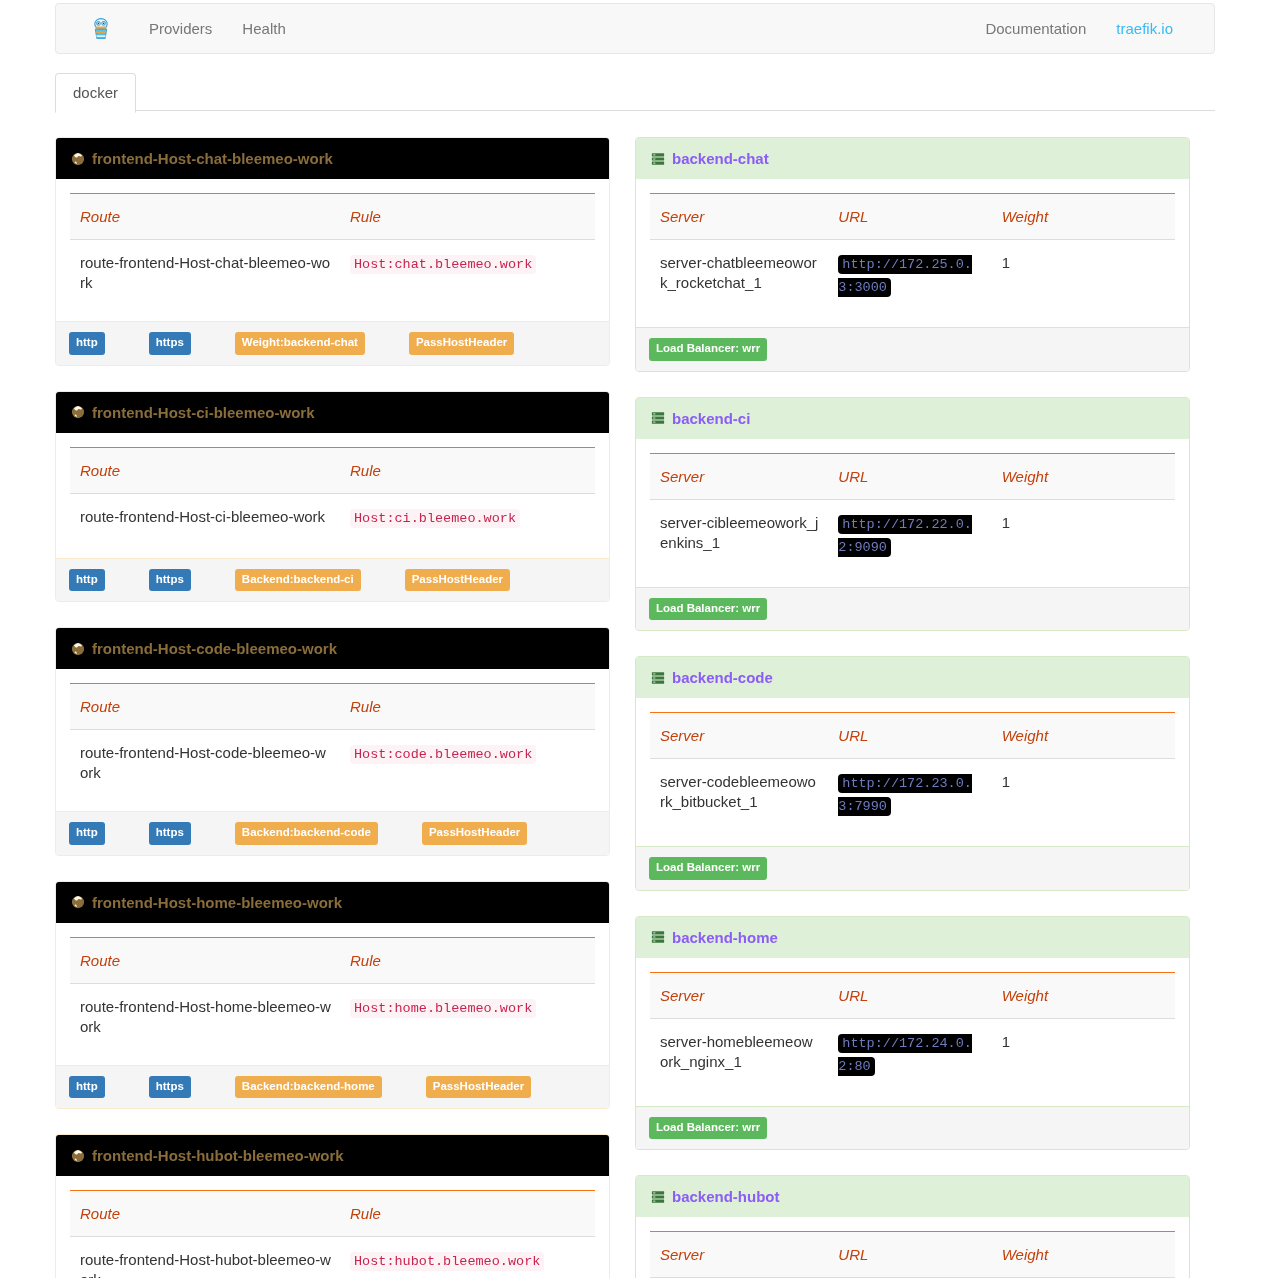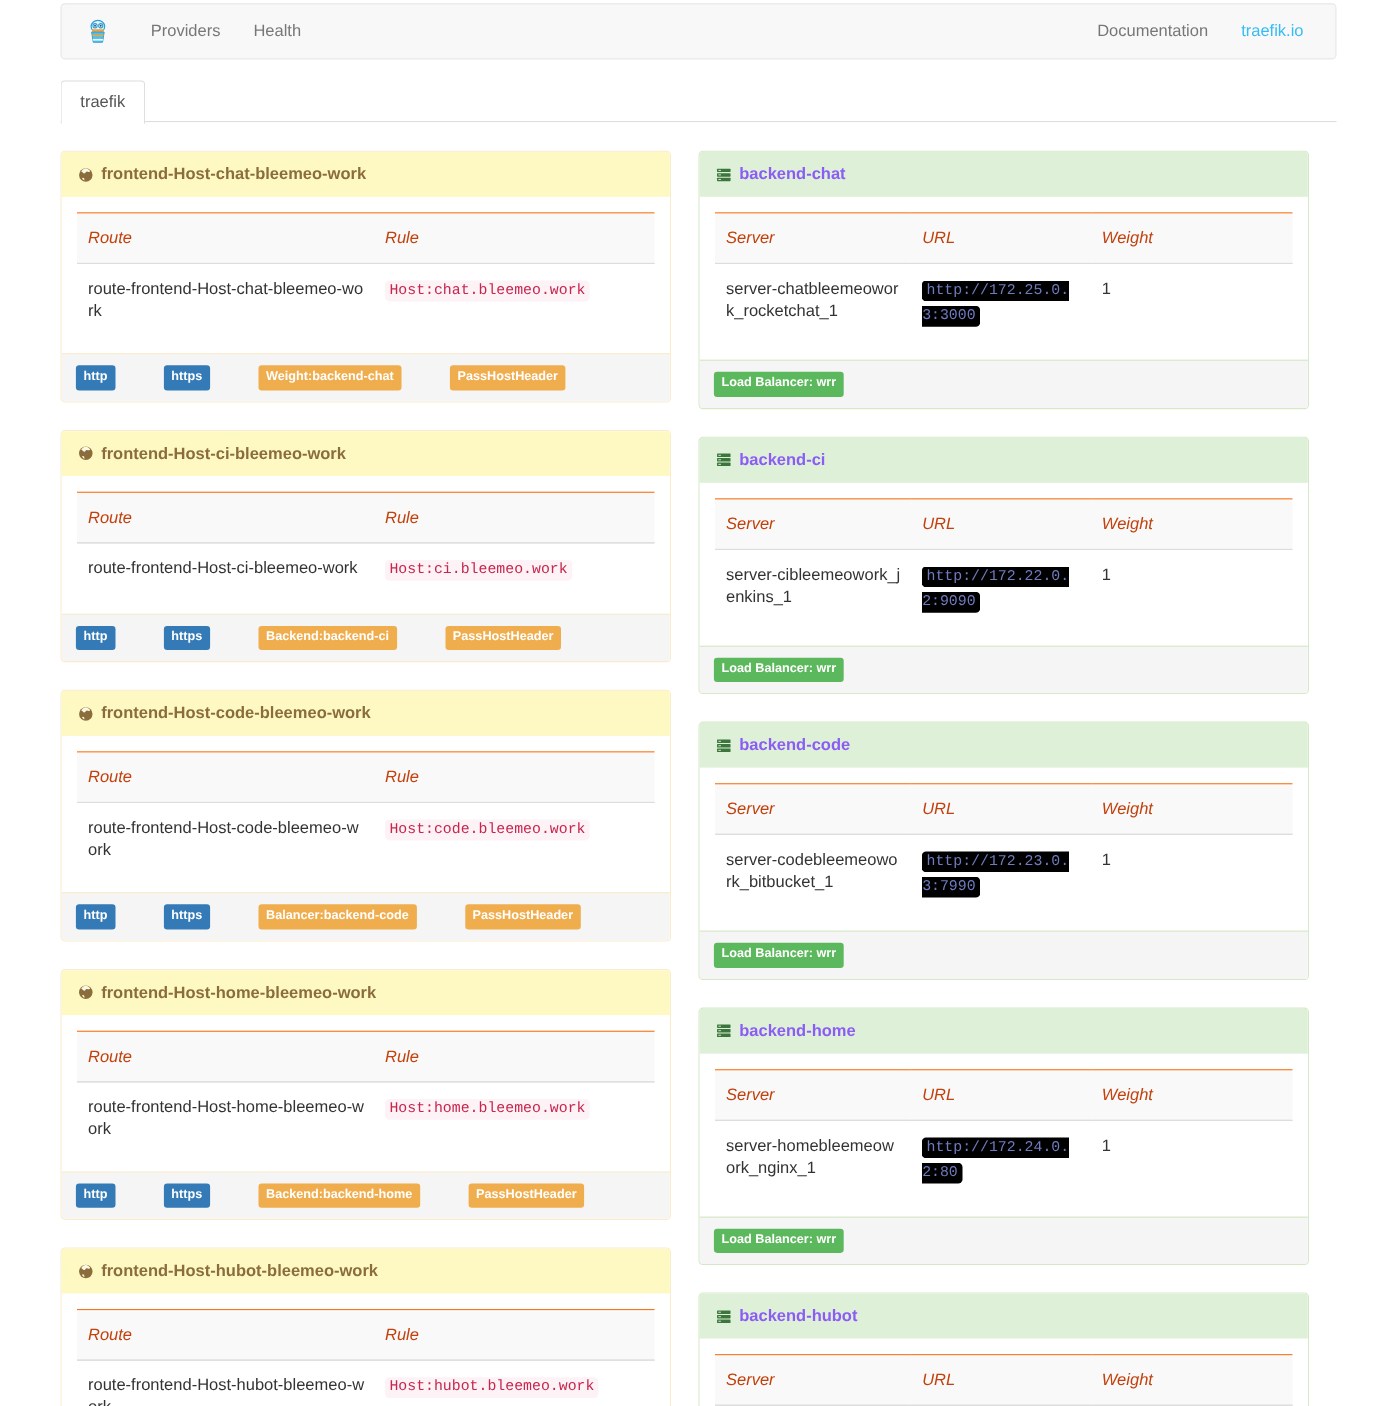--- a/index.html
+++ b/index.html
@@ -15,21 +15,21 @@
 
   
   .navbar {
     margin: 3px 55px 0 55px;
     height: 51px;
     background: #f8f8f8;
     border: 1px solid #e7e7e7;
     border-radius: 4px;
     display: flex;
     align-items: center;
-    padding: 0 14px;
+    padding: 0 26px;
   }
   .brand {
     width: 38px; height: 36px;
     display: flex; align-items: center; justify-content: center;
     margin-right: 14px;
   }
   .nav-links { display: flex; align-items: center; }
   .nav-link {
     font-size: 15px;
     color: #777;
@@ -85,21 +85,21 @@
   .panel-frontend { border-color: #faebcc; }
   .panel-backend  { border-color: #d6e9c6; }
 
   .panel-heading {
     padding: 12px 15px;
     font-size: 15px;
     font-weight: bold;
     display: flex;
     align-items: center;
   }
-  .panel-frontend > .panel-heading { background: #fef9c3; color: #8a6d3b; }
+  .panel-frontend > .panel-heading { background: #000000; color: #8a6d3b; }
   .panel-backend  > .panel-heading { background: #dff0d8; color: #8b5cf6; }
   .panel-heading .hicon { margin-right: 7px; display: inline-flex; align-items: center; }
 
   .panel-body { padding: 14px 14px 0 14px; background: #fff; }
 
   table.tbl { width: 100%; border-collapse: collapse; }
   table.tbl thead th {
     text-align: left;
     font-style: italic;
     font-weight: normal;
@@ -187,21 +187,21 @@
       <a class="nav-link">Providers</a>
       <a class="nav-link">Health</a>
     </div>
     <div class="nav-right">
       <a class="nav-link">Documentation</a>
       <a class="nav-link brandlink">traefik.io</a>
     </div>
   </div>
 
   <div class="tabs-wrap">
-    <div class="tab">traefik</div>
+    <div class="tab">docker</div>
   </div>
 
   <div class="columns">
 
     <div class="col">
 
       <div class="panel panel-frontend">
         <div class="panel-heading">
           <span class="hicon">
             <svg width="14" height="14" viewBox="0 0 16 16">
@@ -295,21 +295,21 @@
               <tr>
                 <td>route-frontend-Host-code-bleemeo-work</td>
                 <td><code class="code">Host:code.bleemeo.work</code></td>
               </tr>
             </tbody>
           </table>
         </div>
         <div class="panel-footer">
           <span class="label label-primary">http</span>
           <span class="label label-primary">https</span>
-          <span class="label label-warning">Balancer:backend-code</span>
+          <span class="label label-warning">Backend:backend-code</span>
           <span class="label label-warning">PassHostHeader</span>
         </div>
       </div>
 
       <div class="panel panel-frontend">
         <div class="panel-heading">
           <span class="hicon">
             <svg width="14" height="14" viewBox="0 0 16 16">
                 <circle cx="8" cy="8" r="7" fill="#8a6d3b"></circle>
                 <path d="M3.2 4.2c1.6.9 2.1 2.4 3.4 2.2 1.2-.2 1-1.6 2.3-1.8 1-.2 1.6.7 2.6.4.8-.2 1.1-1 1.1-1A6.9 6.9 0 0 0 8 1a7 7 0 0 0-4.8 3.2z" fill="#fcf8e3"></path>

